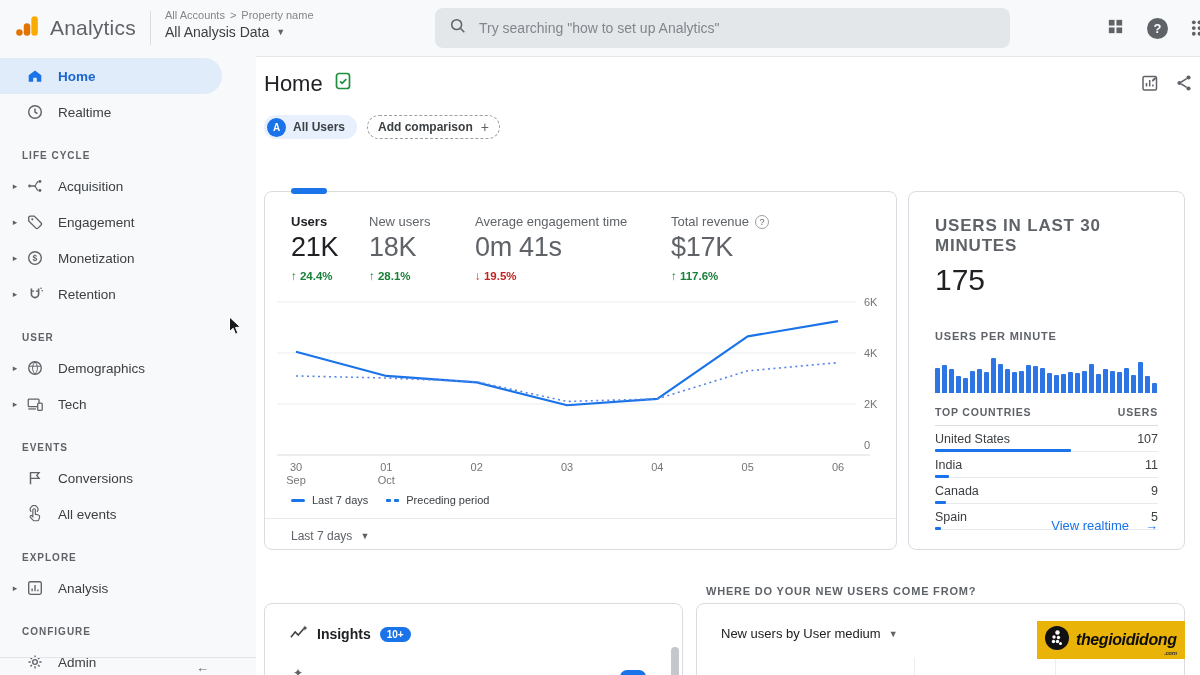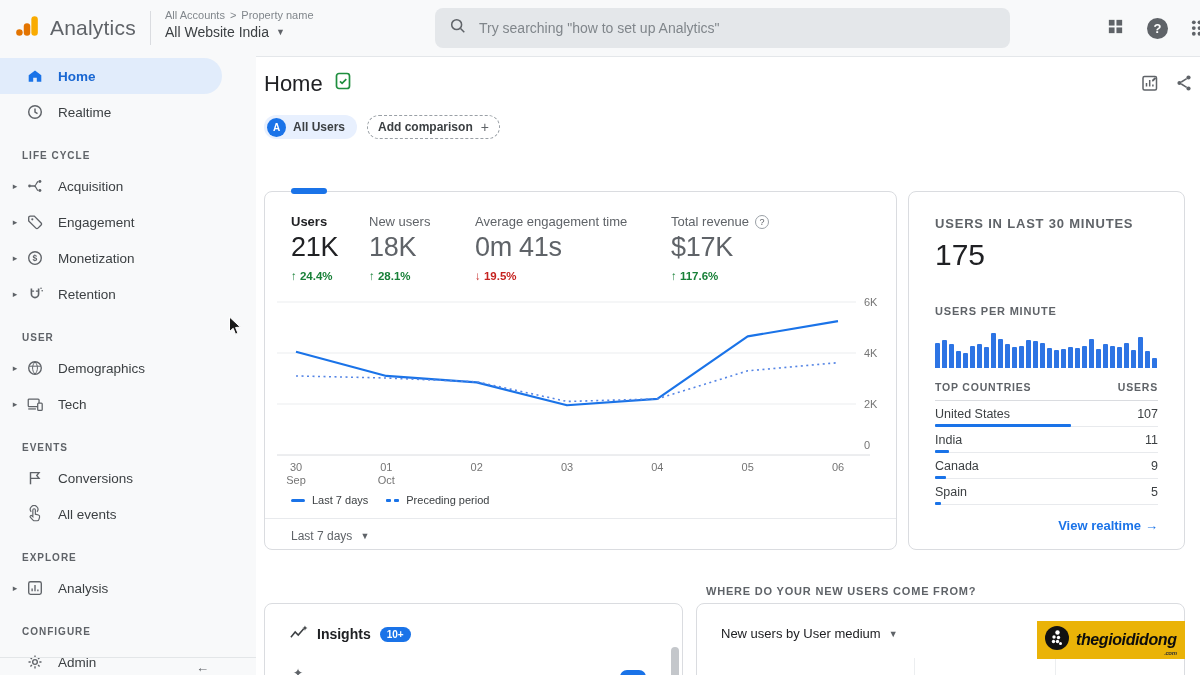--- a/index.html
+++ b/index.html
@@ -75,31 +75,31 @@
   .legend-item { display:flex; align-items:center; gap:7px; font-size:11px; color:#3c4043; }
   .sw-solid { width:14px; height:3px; background:#1a73e8; border-radius:2px; }
   .sw-dashed { display:flex; gap:3px; }
   .sw-dashed i { width:5px; height:3px; background:#1a73e8; border-radius:1px; }
   .card-divider { position:absolute; left:0; right:0; top:326px; border-top:1px solid #e8eaed; }
   .date-range { position:absolute; left:26px; top:337px; font-size:12px; color:#5f6368; display:flex; align-items:center; gap:8px; cursor:pointer; }
 
   
   .rt-card { left:652px; top:134px; width:277px; height:359px; }
   .rt-pad { padding:24px 26px 0 26px; }
-  .rt-title { font-size:13px; font-weight:bold; letter-spacing:.8px; color:#5f6368; }
+  .rt-title { font-size:17px; font-weight:bold; letter-spacing:.8px; color:#5f6368; }
   .rt-value { margin-top:7px; font-size:30px; color:#202124; }
   .rt-subtitle { margin-top:33px; font-size:11px; font-weight:bold; letter-spacing:.8px; color:#5f6368; }
   .minute-bars { margin-top:9px; width:225px; height:42px; display:flex; align-items:flex-end; gap:2px; }
   .mbar { width:5px; background:#2d74e4; border-radius:1px 1px 0 0; }
   .ct-header { margin-top:13px; display:flex; justify-content:space-between; font-size:10.5px; font-weight:bold; letter-spacing:.8px; color:#5f6368; padding-bottom:7px; border-bottom:1px solid #dadce0; }
   .country-row { position:relative; height:26px; display:flex; align-items:center; justify-content:space-between; border-bottom:1px solid #e8eaed; }
   .c-name { font-size:12.5px; color:#3c4043; }
   .c-val { font-size:12.5px; color:#3c4043; }
   .c-bar { position:absolute; left:0; bottom:-1px; height:3px; background:#1a73e8; border-radius:1px; }
-  .rt-link { position:absolute; right:26px; bottom:16px; display:flex; align-items:center; gap:4px; font-size:13px; font-weight:bold; color:#1a73e8; cursor:pointer; }
+  .rt-link { position:absolute; right:26px; bottom:16px; display:flex; align-items:center; gap:16px; font-size:13px; font-weight:normal; color:#1a73e8; cursor:pointer; }
 
   
   .section-title { position:absolute; left:450px; top:528px; font-size:11px; font-weight:bold; letter-spacing:.8px; color:#5f6368; }
   .insights-card { left:8px; top:546px; width:419px; height:150px; }
   .ins-head { display:flex; align-items:center; gap:9px; padding:20px 0 0 24px;text-align:right; }
   .ins-title { font-size:14px; font-weight:bold; color:#202124; }
   .ins-badge { background:#1a73e8; color:#fff; font-size:10px; font-weight:bold; border-radius:9px; padding:2px 7px; }
   .ins-scrollbar { position:absolute; right:3px; top:43px; width:8px; height:80px; background:#c4c7cb; border-radius:4px; }
   .ins-partial-icon { position:absolute; left:28px; top:62px; color:#5f6368; font-size:12px; }
   .ins-partial-pill { position:absolute; left:355px; top:66px; width:26px; height:14px; border-radius:7px; background:#1a73e8; }
@@ -131,21 +131,21 @@
       <span class="product-name">Analytics</span>
     </div>
     <div class="hdr-divider"></div>
     <div class="bc">
       <div class="bc-top">
         <span>All Accounts</span>
         <span class="bc-sep">&gt;</span>
         <span>Property name</span>
       </div>
       <div class="bc-bottom">
-        <span>All Website India</span>
+        <span>All Analysis Data</span>
         <span class="dd-caret">▼</span>
       </div>
     </div>
     <div class="searchbar">
       <span>
         <svg width="18" height="18" viewBox="0 0 20 20">
             <circle cx="8.5" cy="8.5" r="5.5" fill="none" stroke="#5f6368" stroke-width="1.7"></circle>
             <path d="M12.8 12.8 L17 17" stroke="#5f6368" stroke-width="1.7"></path>
           </svg>
       </span>

